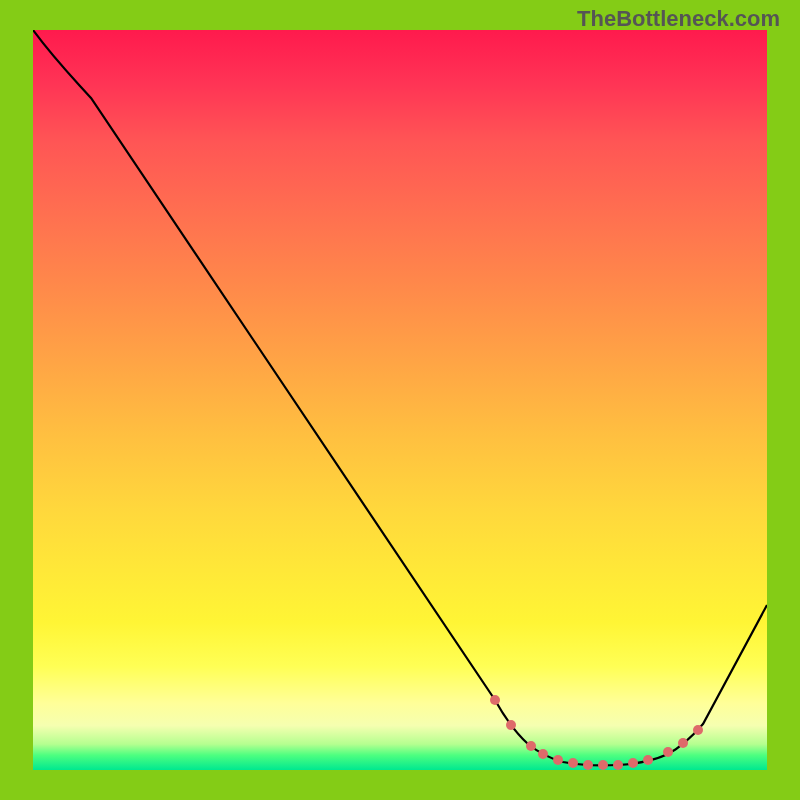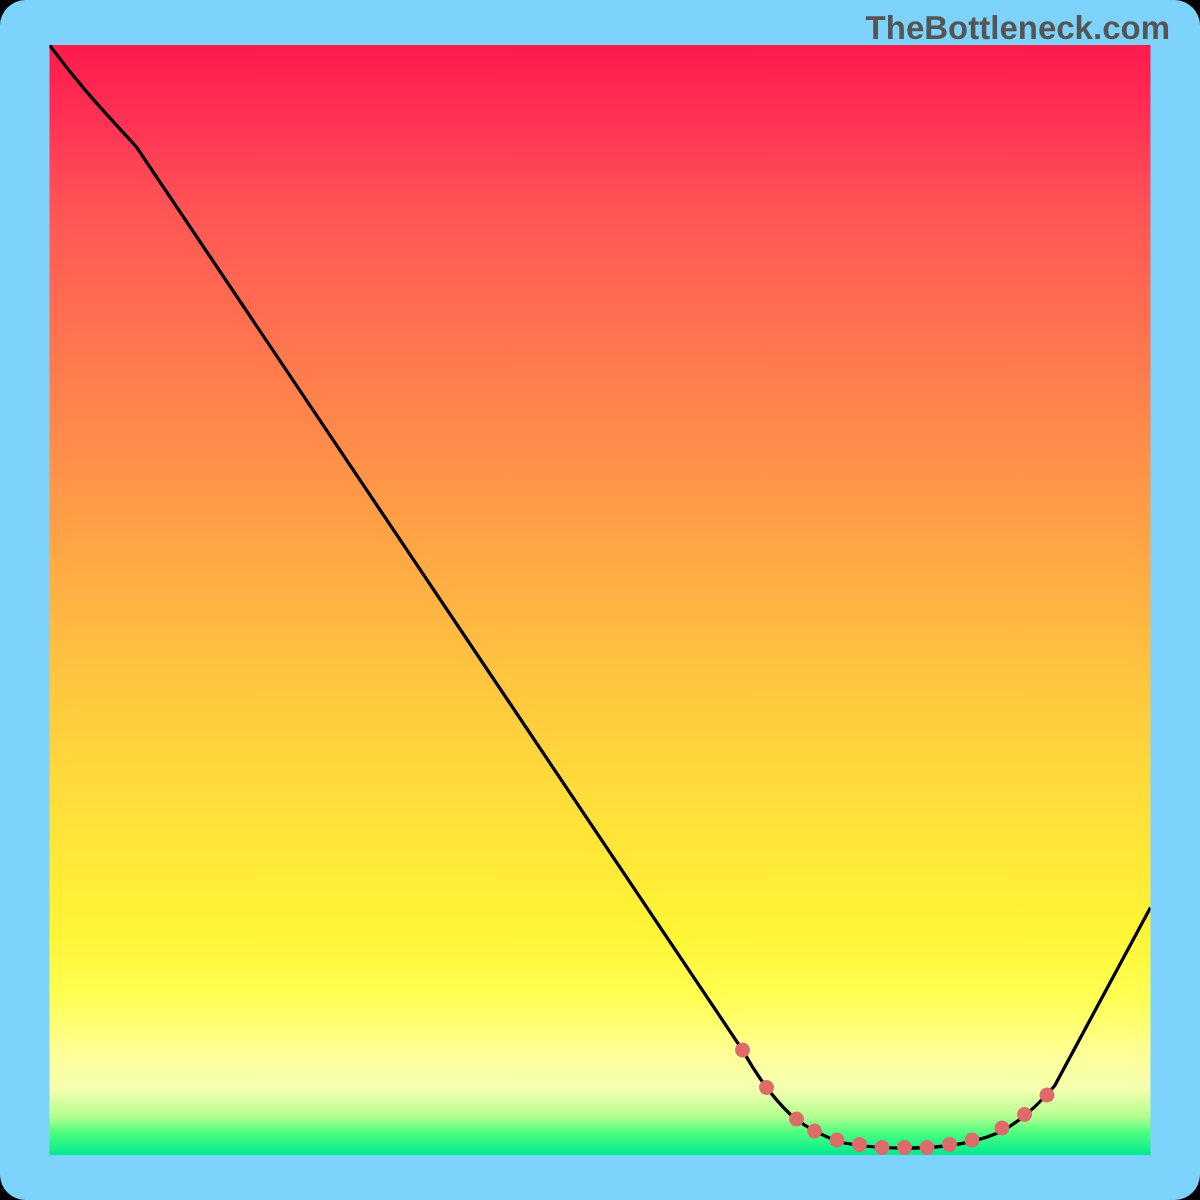--- a/index.html
+++ b/index.html
@@ -1,21 +1,20 @@
 <!DOCTYPE html>
 <html><head>
 <meta charset="utf-8">
 <style>
   body { margin: 0; padding: 0; background: #000; }
   .container {
     width: 800px;
     height: 800px;
-    background: #7dd3fc;
+    background: #84cc16;
     position: relative;
-    border-radius: 17px;
   }
   .watermark {
     position: absolute;
     top: 6px;
     right: 20px;
     font-family: Arial, sans-serif;
     font-size: 22px;
     font-weight: bold;
     color: #555;
     z-index: 10;

